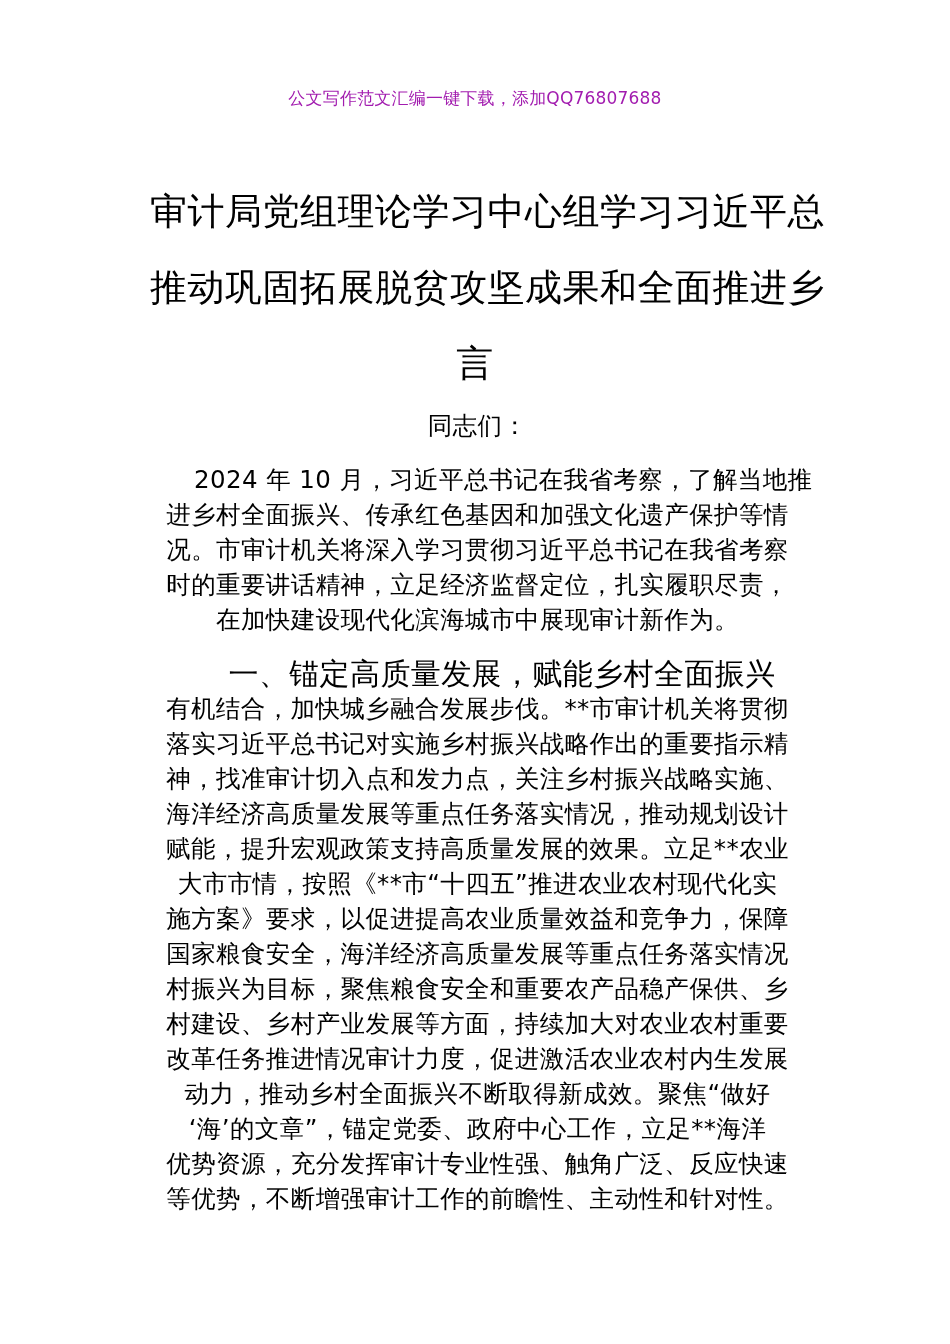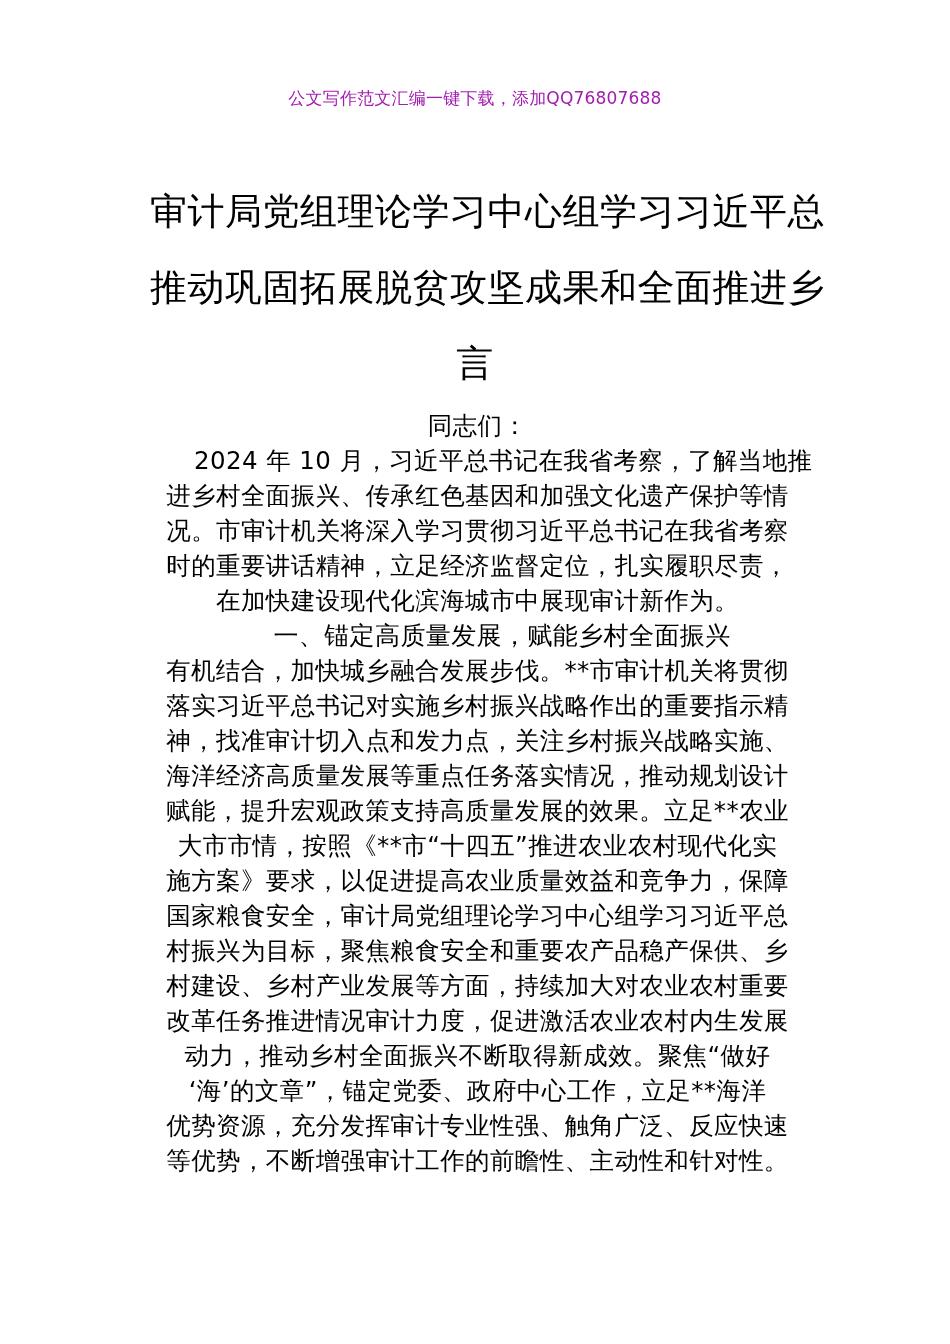--- a/index.html
+++ b/index.html
@@ -2,22 +2,22 @@
 <html><head>
   <meta charset="utf-8">
   <style>
     html, body { margin: 0; padding: 0; background: #ffffff; }
     body { width: 950px; height: 1344px; position: relative; overflow: hidden; font-family: "DejaVu Sans", "Liberation Sans", sans-serif; color: #000; }
     .header-note { position: absolute; top: 86px; left: 0; width: 950px; text-align: center; font-size: 17px; color: #a21caf; line-height: 24px; letter-spacing: 0.2px; }
     .title { position: absolute; top: 176px; left: 150px; width: 650px; text-align: center; font-size: 37px; line-height: 76px; letter-spacing: 0.5px; font-family: Liberation Mono, monospace; }
     .title div { white-space: nowrap; }
     .body { position: absolute; top: 408px; left: 145px; width: 665px; font-size: 24.5px; line-height: 35px; letter-spacing: 0.4px; }
     .line { white-space: nowrap; height: 35px; text-align: center; }
-    .indent { padding-left: 49px; }
-    .heading { font-size: 25px; }
+    .indent { padding-left: 49px; margin-top: 19px; }
+    .heading { font-size: 30px; }
   </style>
 </head>
 <body>
 
 <div class="header-note">公文写作范文汇编一键下载，添加QQ76807688</div>
 
 <div class="title">
   <div>审计局党组理论学习中心组学习习近平总</div>
   <div>推动巩固拓展脱贫攻坚成果和全面推进乡</div>
   <div>言</div>
@@ -31,21 +31,21 @@
   <div class="line">时的重要讲话精神，立足经济监督定位，扎实履职尽责，</div>
   <div class="line">在加快建设现代化滨海城市中展现审计新作为。</div>
   <div class="line indent heading">一、锚定高质量发展，赋能乡村全面振兴</div>
   <div class="line">有机结合，加快城乡融合发展步伐。**市审计机关将贯彻</div>
   <div class="line">落实习近平总书记对实施乡村振兴战略作出的重要指示精</div>
   <div class="line">神，找准审计切入点和发力点，关注乡村振兴战略实施、</div>
   <div class="line">海洋经济高质量发展等重点任务落实情况，推动规划设计</div>
   <div class="line">赋能，提升宏观政策支持高质量发展的效果。立足**农业</div>
   <div class="line">大市市情，按照《**市“十四五”推进农业农村现代化实</div>
   <div class="line">施方案》要求，以促进提高农业质量效益和竞争力，保障</div>
-  <div class="line">国家粮食安全，审计局党组理论学习中心组学习习近平总</div>
+  <div class="line">国家粮食安全，海洋经济高质量发展等重点任务落实情况</div>
   <div class="line">村振兴为目标，聚焦粮食安全和重要农产品稳产保供、乡</div>
   <div class="line">村建设、乡村产业发展等方面，持续加大对农业农村重要</div>
   <div class="line">改革任务推进情况审计力度，促进激活农业农村内生发展</div>
   <div class="line">动力，推动乡村全面振兴不断取得新成效。聚焦“做好</div>
   <div class="line">‘海’的文章”，锚定党委、政府中心工作，立足**海洋</div>
   <div class="line">优势资源，充分发挥审计专业性强、触角广泛、反应快速</div>
   <div class="line">等优势，不断增强审计工作的前瞻性、主动性和针对性。</div>
 </div>
 
 </body></html>

